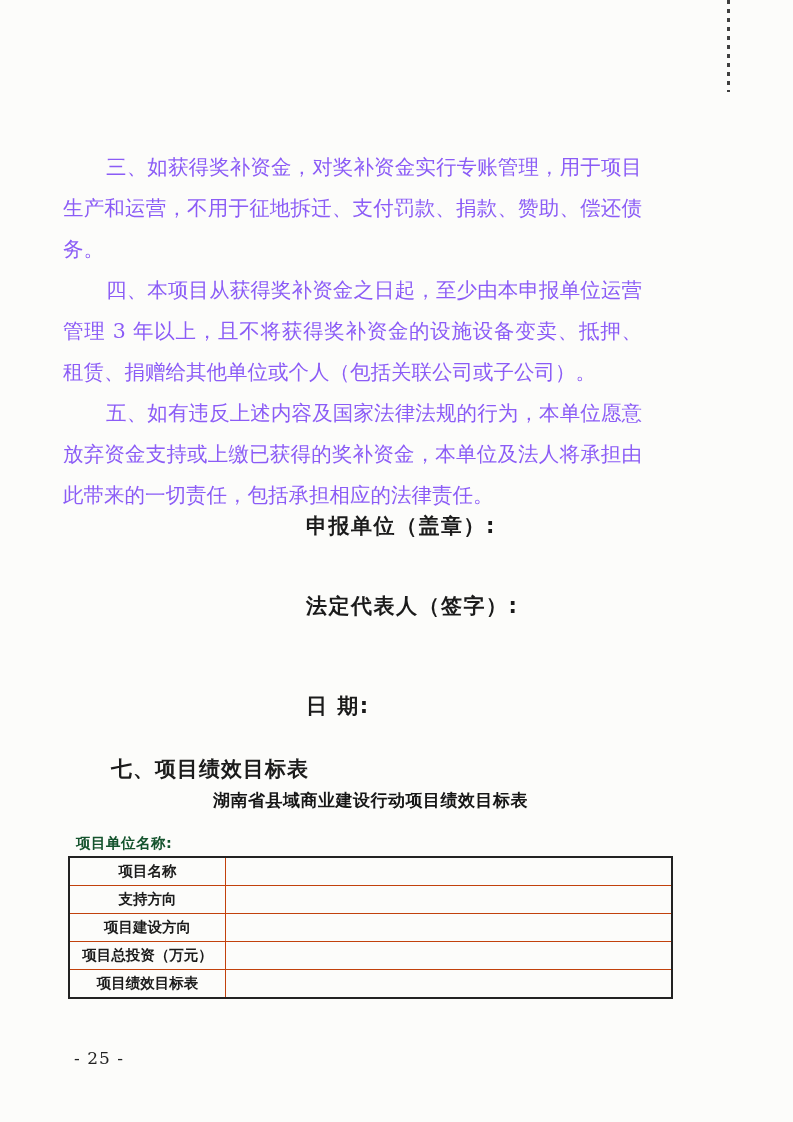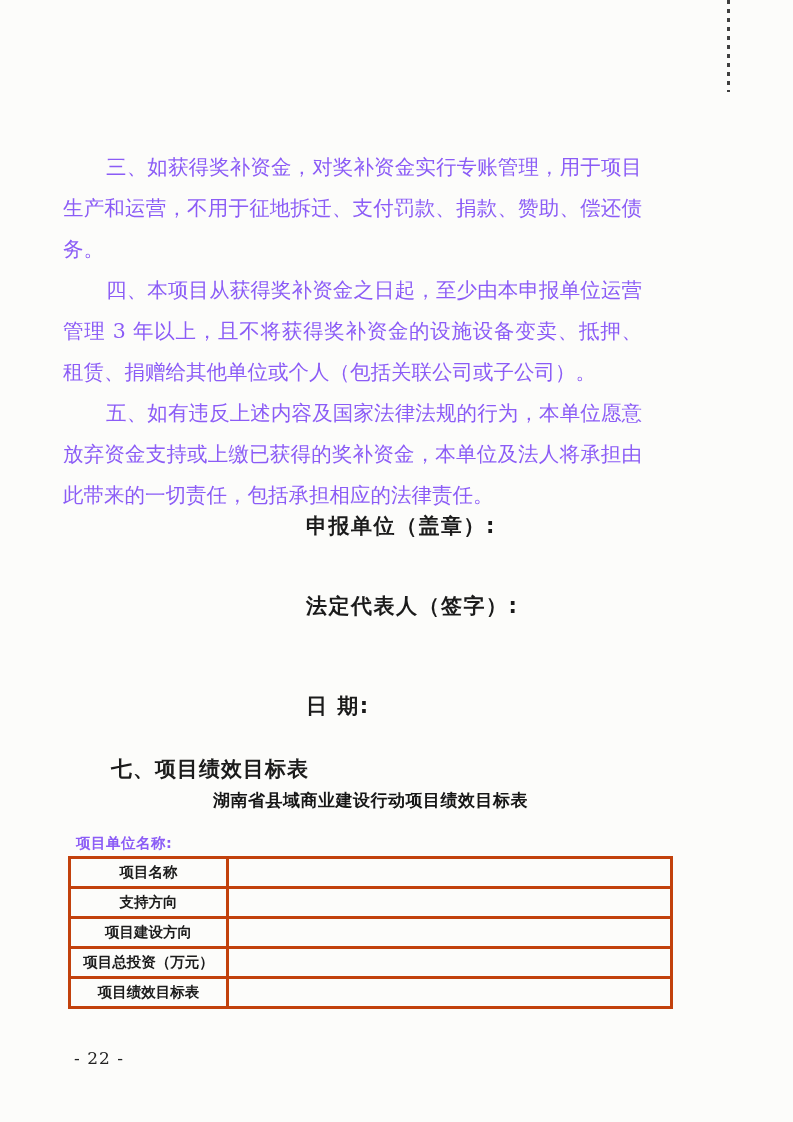--- a/index.html
+++ b/index.html
@@ -81,35 +81,35 @@
     white-space: nowrap;
   }
   .unit-label {
     position: absolute;
     left: 76px;
     top: 834px;
     font-family: "DejaVu Sans", "Liberation Sans", sans-serif;
     font-weight: bold;
     font-size: 14.5px;
     letter-spacing: 0.5px;
-    color: #8b5cf6;
+    color: #14532d;
     white-space: nowrap;
   }
 
   
   .perf-table {
     position: absolute;
     left: 68px;
     top: 856px;
     width: 605px;
     border-collapse: collapse;
     table-layout: fixed;
   }
   .perf-table, .perf-table td {
-    border: 3px solid #c2410c;
+    border: 1px solid #c2410c;
   }
   .perf-table {
     border: 2px solid #222222;
   }
   .perf-table td {
     height: 27px;
     padding: 0 4px;
     background: #fcfcfa;
   }
   .perf-table td.label-cell {
@@ -189,15 +189,15 @@
         <td class="label-cell">项目总投资（万元）</td>
         <td class="value-cell"></td>
       </tr>
       <tr>
         <td class="label-cell">项目绩效目标表</td>
         <td class="value-cell"></td>
       </tr>
     </tbody>
   </table>
 
-  <div class="page-number">- 22 -</div>
+  <div class="page-number">- 25 -</div>
 
 </div>
 
 </body></html>

